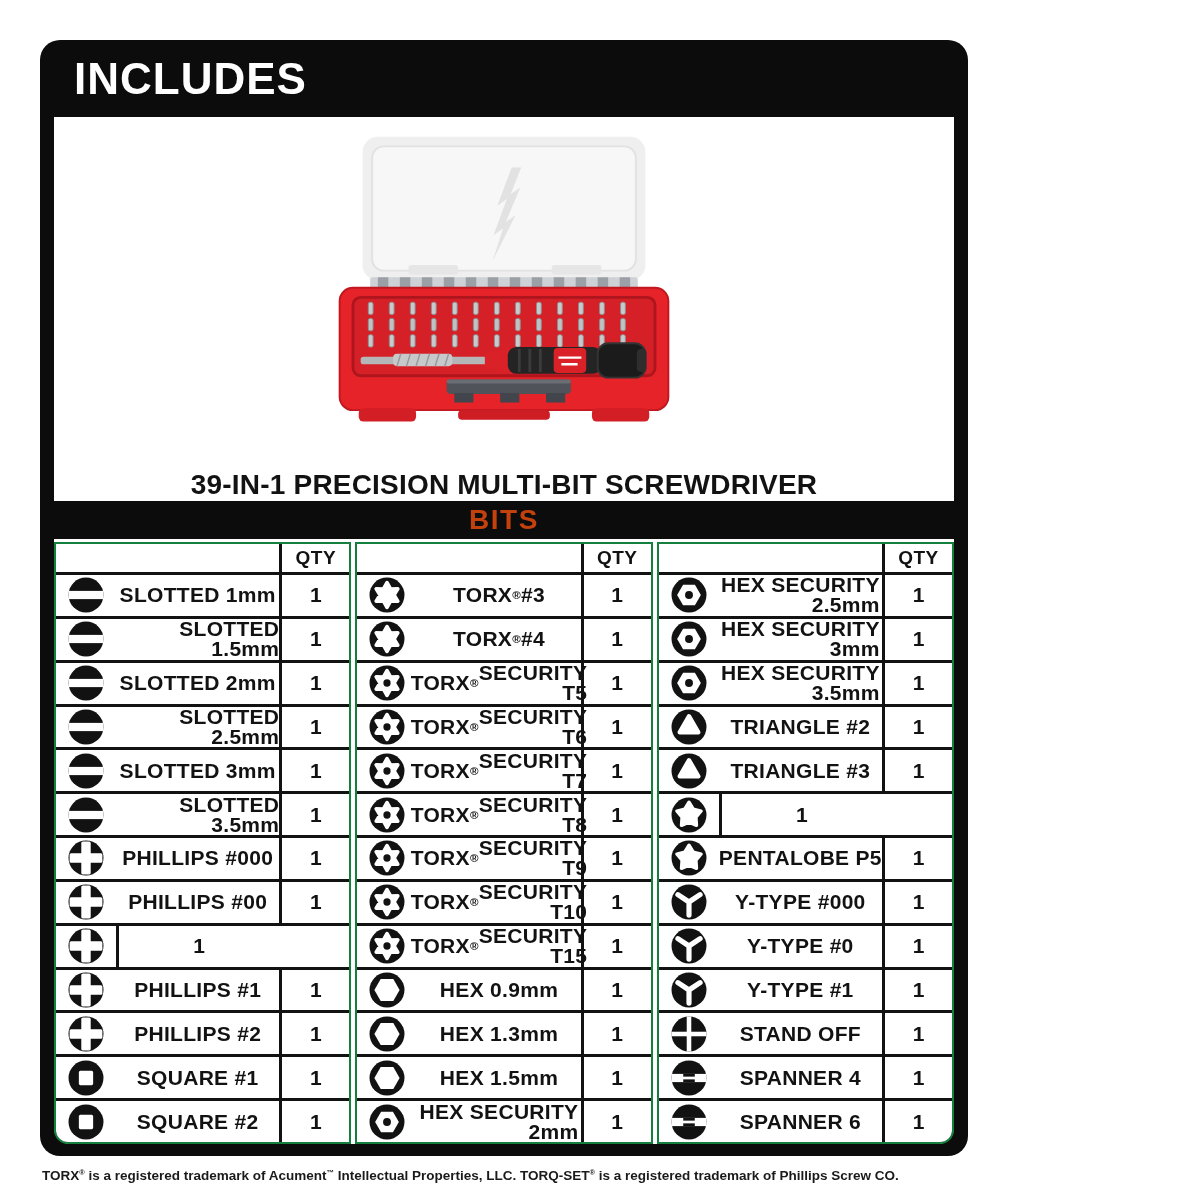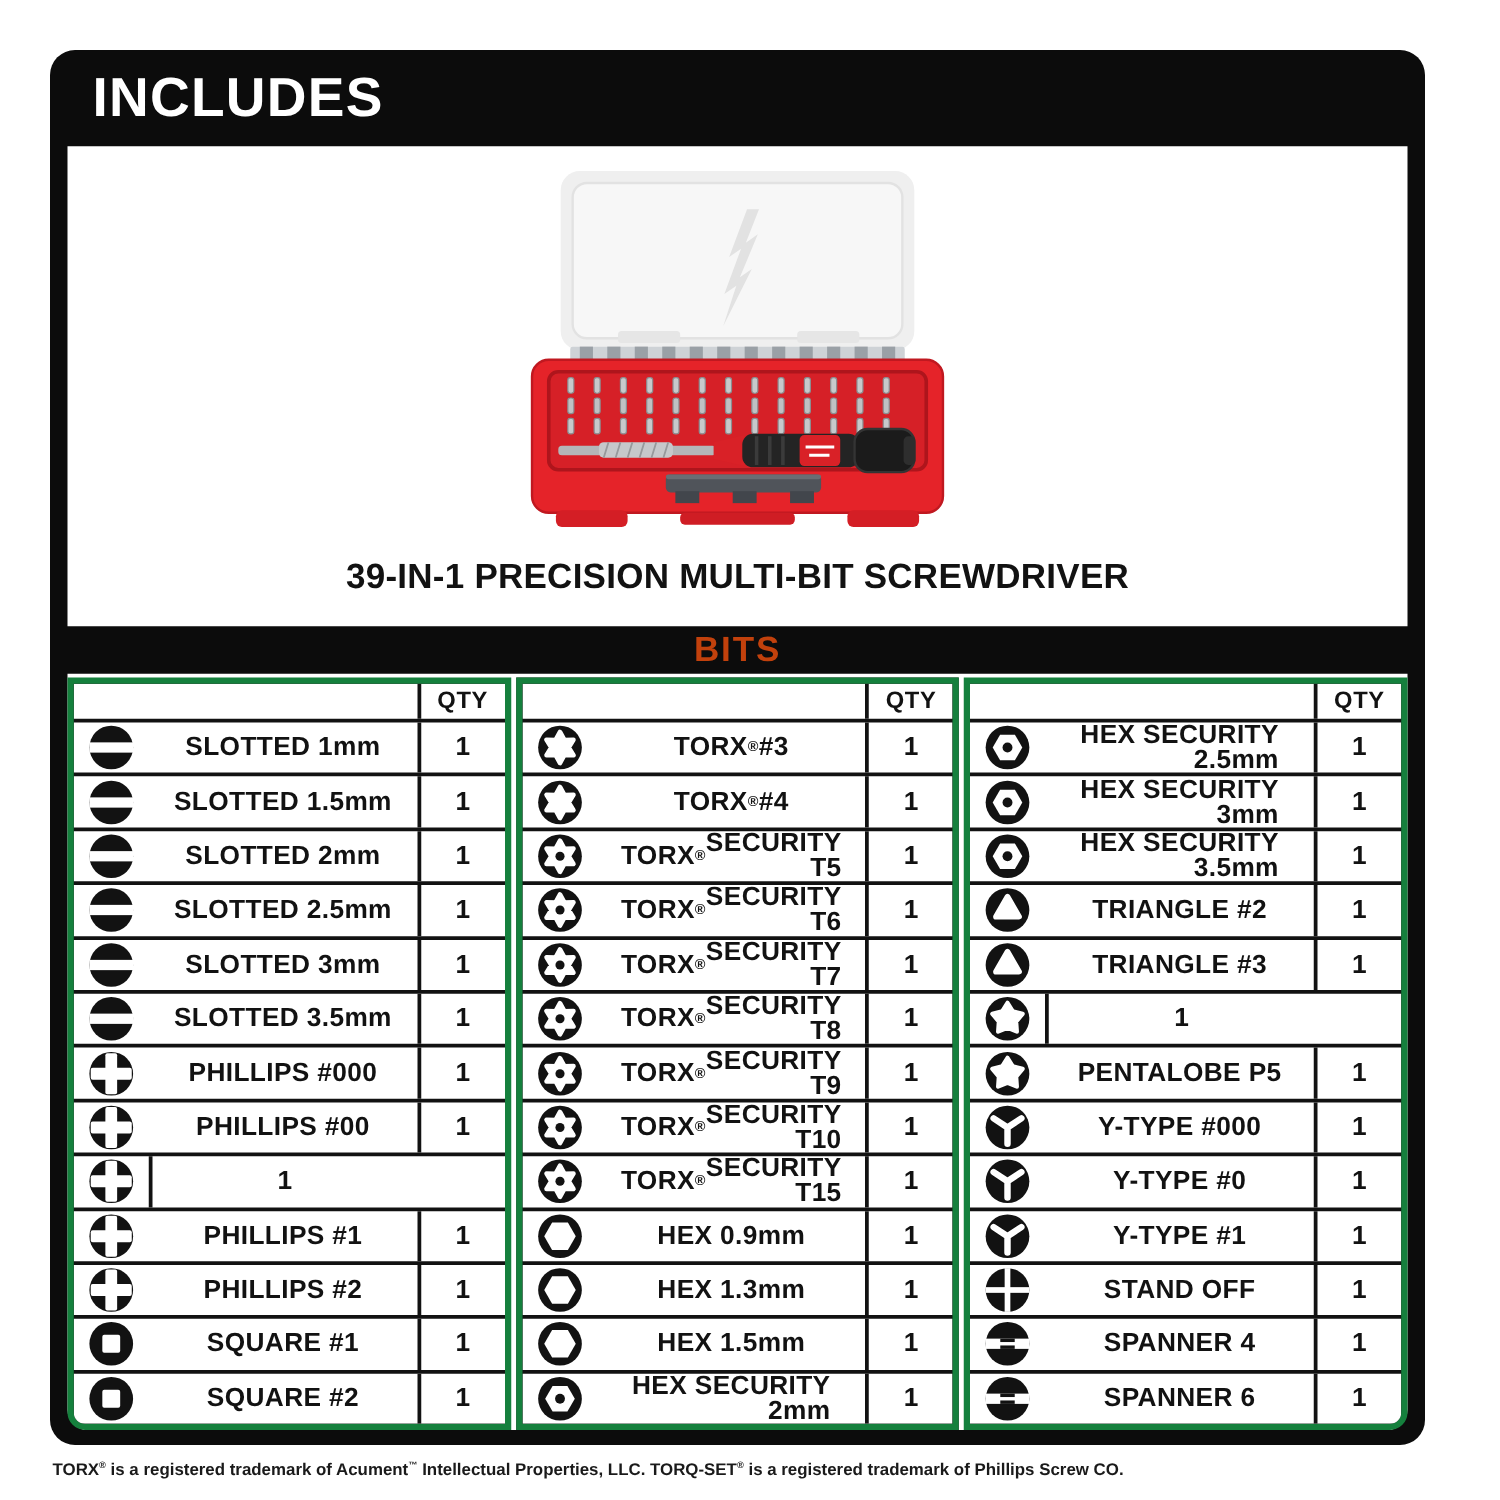--- a/index.html
+++ b/index.html
@@ -1,30 +1,30 @@
 <!DOCTYPE html>
 <html><head>
 <meta charset="utf-8">
 <style>
   html,body{margin:0;padding:0;background:#ffffff;}
   .page{position:relative;width:1200px;height:1200px;background:#ffffff;
         font-family:"Liberation Sans",sans-serif;color:#121212;overflow:hidden;}
-  .panel{position:absolute;left:40px;top:40px;width:1100px;height:1116px;
+  .panel{position:absolute;left:40px;top:40px;width:928px;height:1116px;
          background:#0c0c0c;border-radius:20px;display:flex;flex-direction:column;}
   .includes-bar{height:77px;flex:0 0 77px;display:flex;align-items:center;padding-left:34px;}
   .includes-bar span{color:#ffffff;font-size:44px;font-weight:bold;letter-spacing:1px;}
   .content-box{margin:0 14px;background:#ffffff;height:384px;flex:0 0 384px;
-               display:flex;flex-direction:column;align-items:center;}
+               display:flex;flex-direction:column;align-items:center;justify-content:space-between;}
   .product-art{margin-top:16px;width:400px;height:302px;}
   .product-title{margin-top:10px;font-size:28px;font-weight:bold;letter-spacing:.2px;}
   .bits-bar{height:38px;flex:0 0 38px;display:flex;align-items:center;justify-content:center;}
   .bits-bar span{color:#c2410c;font-size:28px;font-weight:bold;letter-spacing:1.5px;}
   .table-region{margin:0 14px 12px;flex:1;display:flex;gap:4px;padding-top:3px;
                 background:#ffffff;border-bottom-left-radius:16px;border-bottom-right-radius:16px;}
-  .group{flex:1 1 0;background:#121212;border:5px solid #15803d;display:flex;
+  .group{flex:1 1 0;background:#121212;border:2px solid #15803d;display:flex;
          flex-direction:column;gap:3px;overflow:hidden;min-width:0;}
   .group:first-child{border-bottom-left-radius:14px;}
   .group:last-child{border-bottom-right-radius:14px;}
   .trow{background:#ffffff;display:grid;grid-template-columns:60px 1fr 70px;flex:1 1 0;min-height:0;}
   .thead{flex:0 0 28px;grid-template-columns:1fr 70px;}
   .cell{display:flex;align-items:center;justify-content:center;min-width:0;}
   .namecell{text-align:right;font-size:21px;font-weight:bold;line-height:20px;letter-spacing:.3px;}
   .namecell sup{font-size:55%;line-height:0;}
   .qtycell{border-left:3px solid #121212;font-weight:bold;font-size:21px;align-self:stretch;}
   .qtyhead{font-size:19px;letter-spacing:.5px;}

